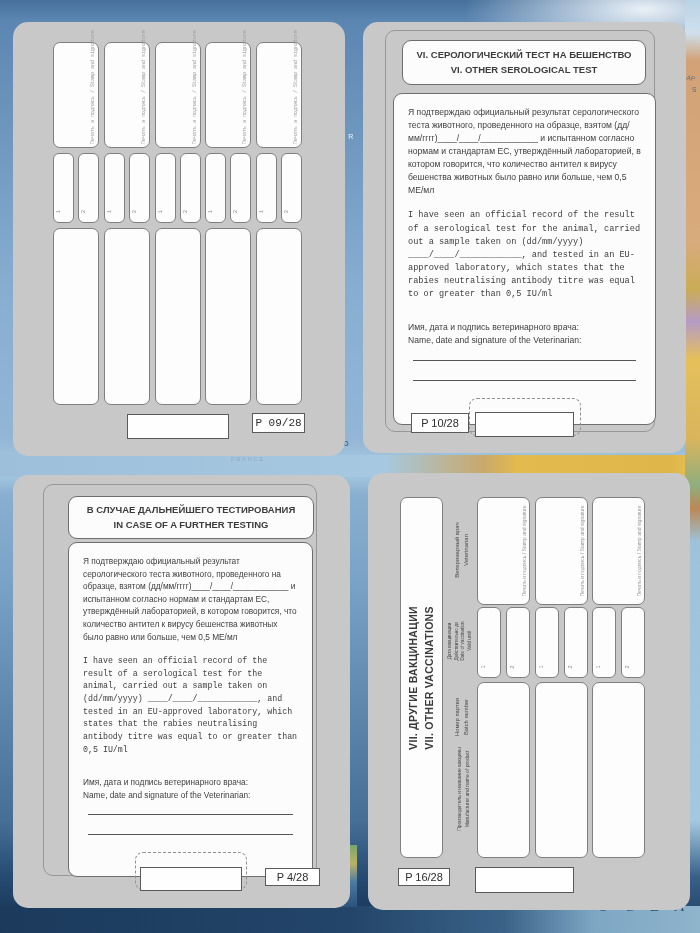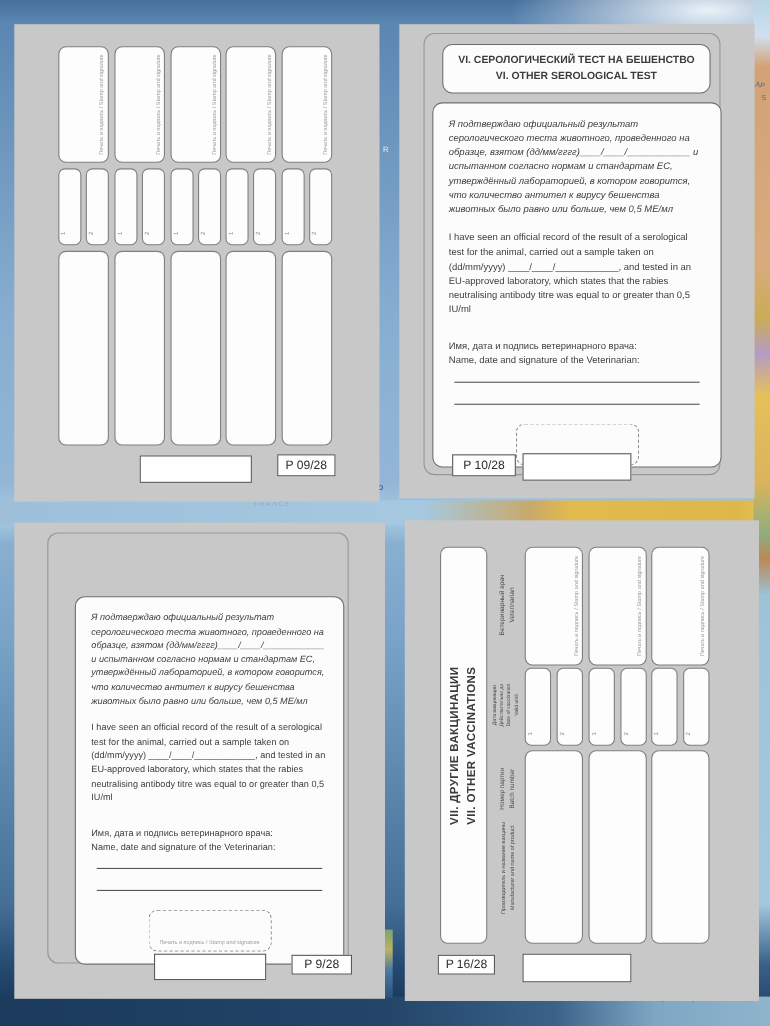--- a/index.html
+++ b/index.html
@@ -21,38 +21,38 @@
     background:linear-gradient(180deg,#7fae6a 0%,#cbbd62 30%,#4f7fa8 60%,#2c5580 100%);}
   .mf{position:absolute;white-space:nowrap;}
   .mf1{left:336px;top:133px;font-size:7px;color:#eef3f8;letter-spacing:3px;}
   .mf2{left:329px;top:440px;font-size:6.5px;font-weight:bold;color:#39679d;}
   .mf3{left:231px;top:456px;font-size:6px;color:#93a8c4;letter-spacing:1.5px;}
   .mf4{left:683px;top:74px;font-size:6.5px;color:#5a6b7d;transform:rotate(12deg);}
   .mf5{left:692px;top:86px;font-size:6.5px;color:#5a6b7d;}
   .mf6{left:598px;top:898px;font-size:15px;font-family:"Liberation Serif",serif;font-style:italic;color:#2a4d70;letter-spacing:6px;}
 
   
-  .page{position:absolute;background:#c8c8c8;}
-  .tl{left:13px;top:22px;width:332px;height:434px;}
+  .page{position:absolute;background:#c8c8c8;border-radius:15px;}
+  .tl{left:13px;top:22px;width:332px;height:434px;font-family:Liberation Mono, monospace;}
   .tr{left:363px;top:22px;width:323px;height:431px;}
   .bl{left:13px;top:475px;width:337px;height:433px;}
   .br{left:368px;top:473px;width:322px;height:437px;}
 
   .box{position:absolute;background:#fdfdfd;border:1px solid #7f7f7f;border-radius:7px;box-sizing:border-box;}
   .outer{position:absolute;border:1px solid #979797;border-radius:10px;}
   .hdrbox{position:absolute;background:#fcfcfc;border:1.5px solid #6e6e6e;border-radius:9px;
     display:flex;flex-direction:column;justify-content:center;text-align:center;
     font-weight:bold;font-size:9.5px;color:#3c3c3c;line-height:1.55;box-sizing:border-box;}
   .bodybox{position:absolute;background:#fcfcfc;border:1.5px solid #6e6e6e;border-radius:9px;
     box-sizing:border-box;color:#3e3e3e;}
   .tr .bodybox{padding:12px 14px;font-size:8.6px;line-height:1.52;}
   .bl .bodybox{padding:12px 14px;font-size:8.3px;line-height:1.52;}
   .bodybox p{margin:0;}
-  .p-ru{margin-bottom:12px !important;font-style:italic;}
-  .p-en{margin-bottom:20px !important;}
+  .p-ru{margin-bottom:12px !important;}
+  .p-en{margin-bottom:20px !important;font-family:Liberation Mono, monospace;}
   .sig{margin-bottom:0 !important;}
   .sig-line{height:0;border-bottom:1px solid #555;margin:19px 5px 0 5px;}
   .sig-line.first{margin-top:13px;}
   .dashbox{position:relative;margin:17px auto 0;width:112px;height:38px;border:1.5px dashed #8f8f8f;border-radius:8px;box-sizing:border-box;}
   .dashbox span{position:absolute;bottom:3px;left:0;width:100%;text-align:center;font-size:5px;color:#a0a0a0;white-space:nowrap;}
 
   .tab{position:absolute;background:#fefefe;border:1px solid #5a5a5a;z-index:3;}
   .pnum{position:absolute;background:#fefefe;border:1px solid #5a5a5a;z-index:3;
     display:flex;align-items:center;justify-content:center;font-size:11px;color:#2d2d2d;}
 
@@ -199,32 +199,36 @@
       <div class="dashbox">
           <span>Печать и подпись / Stamp and signature</span>
         </div>
     </div>
     <div class="pnum" style="left:48px;top:391px;width:56px;height:18px">P 10/28</div>
     <div class="tab" style="left:112px;top:390px;width:97px;height:23px"></div>
   </section>
 
   <section class="page bl">
     <div class="outer" style="left:30px;top:9px;width:272px;height:390px"></div>
+    <div class="hdrbox" style="left:55px;top:21px;width:246px;height:43px">
+      <div>В СЛУЧАЕ ДАЛЬНЕЙШЕГО ТЕСТИРОВАНИЯ</div>
+      <div>IN CASE OF A FURTHER TESTING</div>
+    </div>
     <div class="bodybox" style="left:55px;top:67px;width:245px;height:335px">
       <p class="p-ru">Я подтверждаю официальный результат серологического теста животного, проведенного на образце, взятом (дд/мм/гггг)____/____/____________ и испытанном согласно нормам и стандартам ЕС, утверждённый лабораторией, в котором говорится, что количество антител к вирусу бешенства животных было равно или больше, чем 0,5 МЕ/мл</p>
       <p class="p-en">I have seen an official record of the result of a serological test for the animal, carried out a sample taken on (dd/mm/yyyy) ____/____/____________, and tested in an EU-approved laboratory, which states that the rabies neutralising antibody titre was equal to or greater than 0,5 IU/ml</p>
       <p class="sig">Имя, дата и подпись ветеринарного врача:</p>
       <p class="sig">Name, date and signature of the Veterinarian:</p>
       <div class="sig-line first"></div>
       <div class="sig-line"></div>
       <div class="dashbox">
           <span>Печать и подпись / Stamp and signature</span>
         </div>
     </div>
-    <div class="pnum" style="left:252px;top:393px;width:53px;height:16px">P 9/28</div>
+    <div class="pnum" style="left:252px;top:393px;width:53px;height:16px">P 4/28</div>
     <div class="tab" style="left:127px;top:392px;width:100px;height:22px"></div>
   </section>
 
   <section class="page br">
     <div class="box vtitle">
       <div class="rotin">
         <div>VII. ДРУГИЕ ВАКЦИНАЦИИ</div>
         <div>VII. OTHER VACCINATIONS</div>
       </div>
     </div>

